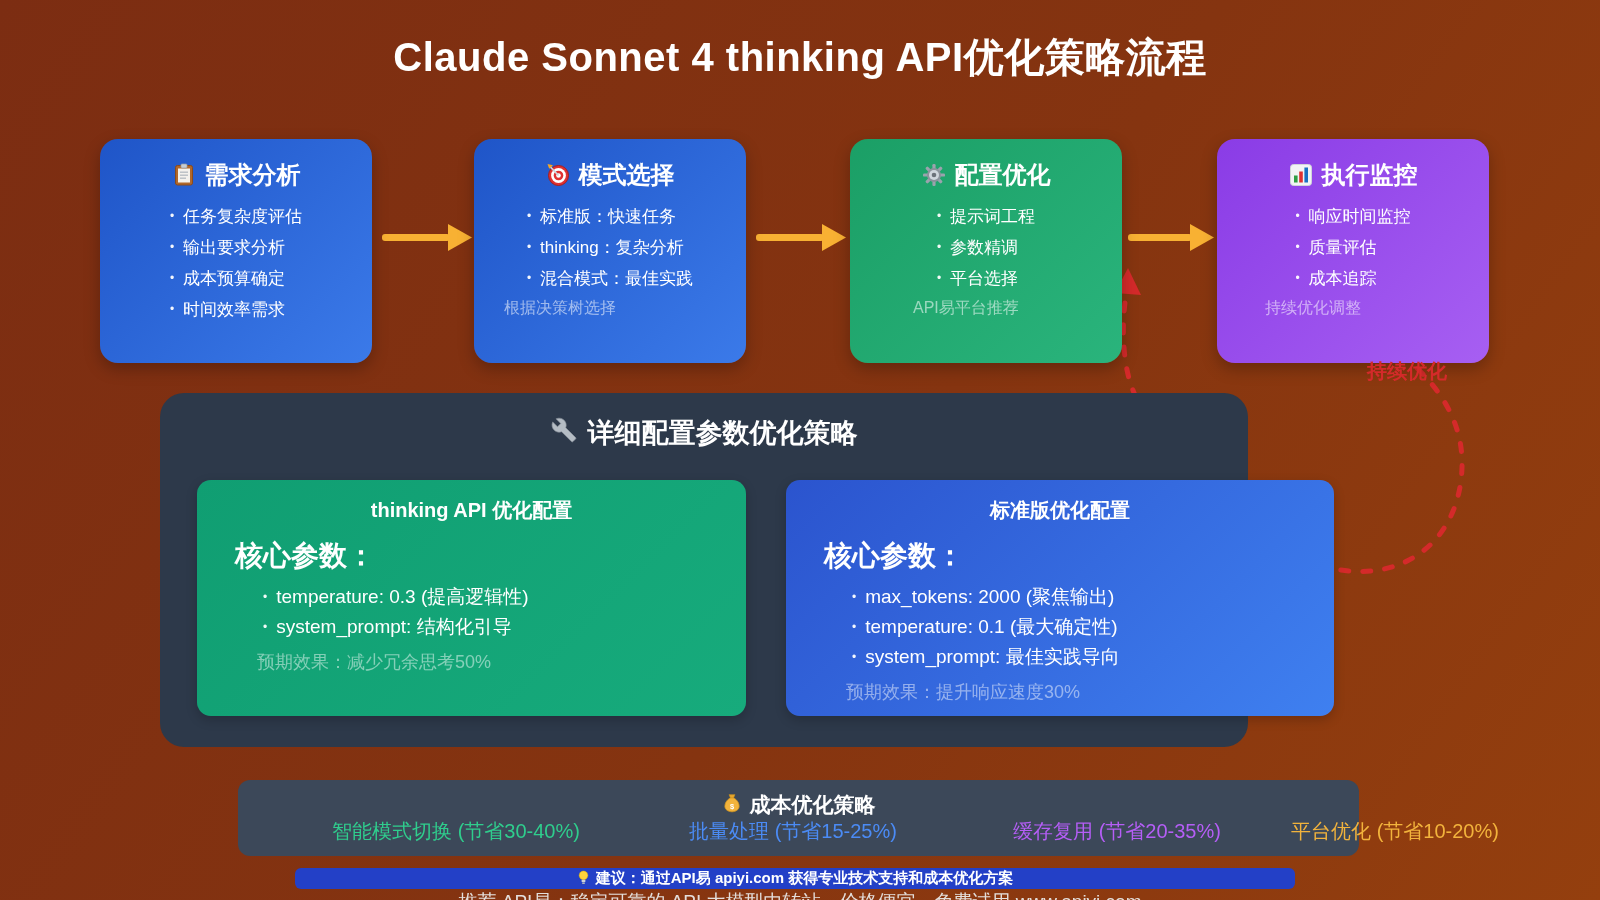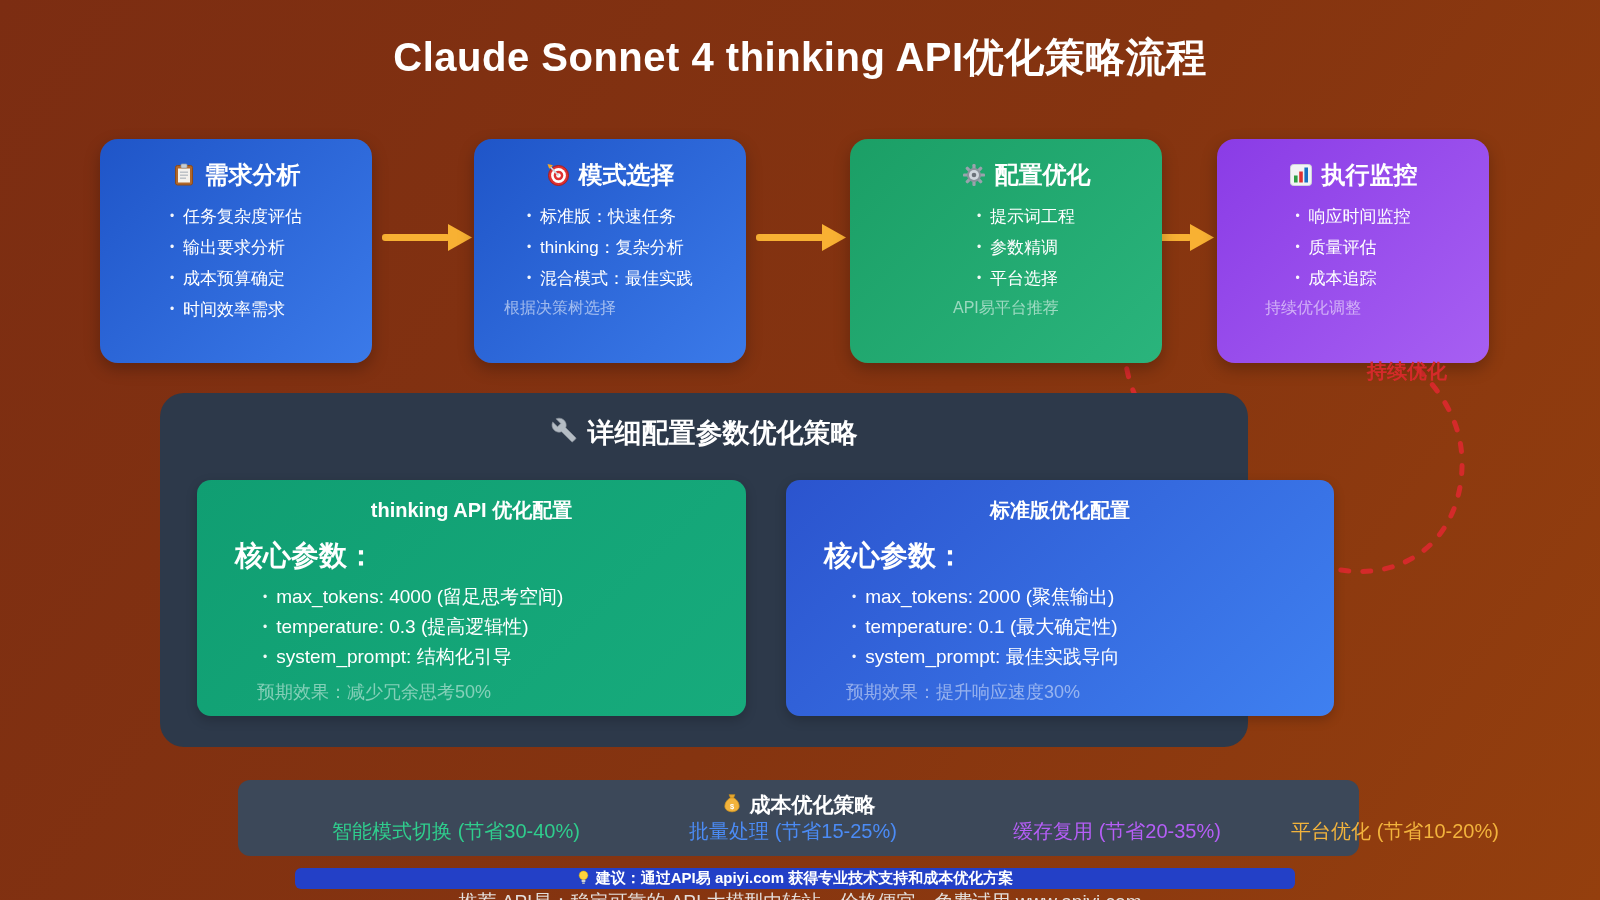--- a/index.html
+++ b/index.html
@@ -12,21 +12,21 @@
     position:absolute;top:30px;left:0;width:1600px;margin:0;text-align:center;
     font-size:40px;font-weight:bold;color:#ffffff;letter-spacing:.5px;
   }
   svg.connectors{position:absolute;left:0;top:0;pointer-events:none;}
 
   
   .flow-box{position:absolute;top:139px;height:224px;width:272px;border-radius:18px;
     box-shadow:0 6px 16px rgba(0,0,0,.25);}
   .box-0{left:100px;background:linear-gradient(135deg,#1f55c8,#3b7ae9);}
   .box-1{left:474px;background:linear-gradient(135deg,#1f55c8,#3b7ae9);}
-  .box-2{left:850px;background:linear-gradient(135deg,#1b9f66,#2ab47c);padding-left:40px;}
+  .box-2{left:850px;background:linear-gradient(135deg,#1b9f66,#2ab47c);}
   .box-3{left:1217px;background:linear-gradient(135deg,#8a3ce6,#a75ff2);}
   .box-head{margin-top:20px;text-align:center;font-size:24px;font-weight:bold;
     display:flex;align-items:center;justify-content:center;gap:9px;}
   .box-head .icon svg{display:block;}
   .box-list{list-style:none;margin:10px auto 0;padding:0;width:fit-content;
     font-size:17px;line-height:30px;text-align:left;}
   .box-list li::before{content:"•";font-size:12px;vertical-align:2px;margin-right:9px;opacity:.95;}
   .box-caption{font-size:16px;line-height:28px;color:rgba(255,255,255,.55);
     margin:0 auto;width:fit-content;padding-left:20px;} .b1c{width:232px;} .b2c{width:166px;} .b3c{width:196px;}
 
@@ -185,21 +185,20 @@
             <path fill="#b4bcc4" stroke="#8d959d" stroke-width=".6" d="M22.7 19l-9.1-9.1c.9-2.3.4-5-1.5-6.9-2-2-5-2.4-7.4-1.3L9 6 6 9 1.6 4.7C.4 7.1.9 10.1 2.9 12.1c1.9 1.9 4.6 2.4 6.9 1.5l9.1 9.1c.4.4 1 .4 1.4 0l2.3-2.3c.5-.4.5-1 .1-1.4z"></path>
           </svg>
       </span>
       <span>详细配置参数优化策略</span>
     </div>
 
     <div class="card card-thinking">
       <div class="card-title">thinking API 优化配置</div>
       <div class="card-sub">核心参数：</div>
       <ul class="card-list">
-        <li>max_tokens: 4000 (留足思考空间)</li>
         <li>temperature: 0.3 (提高逻辑性)</li>
         <li>system_prompt: 结构化引导</li>
       </ul>
       <div class="card-effect">预期效果：减少冗余思考50%</div>
     </div>
 
     <div class="card card-standard">
       <div class="card-title">标准版优化配置</div>
       <div class="card-sub">核心参数：</div>
       <ul class="card-list">

